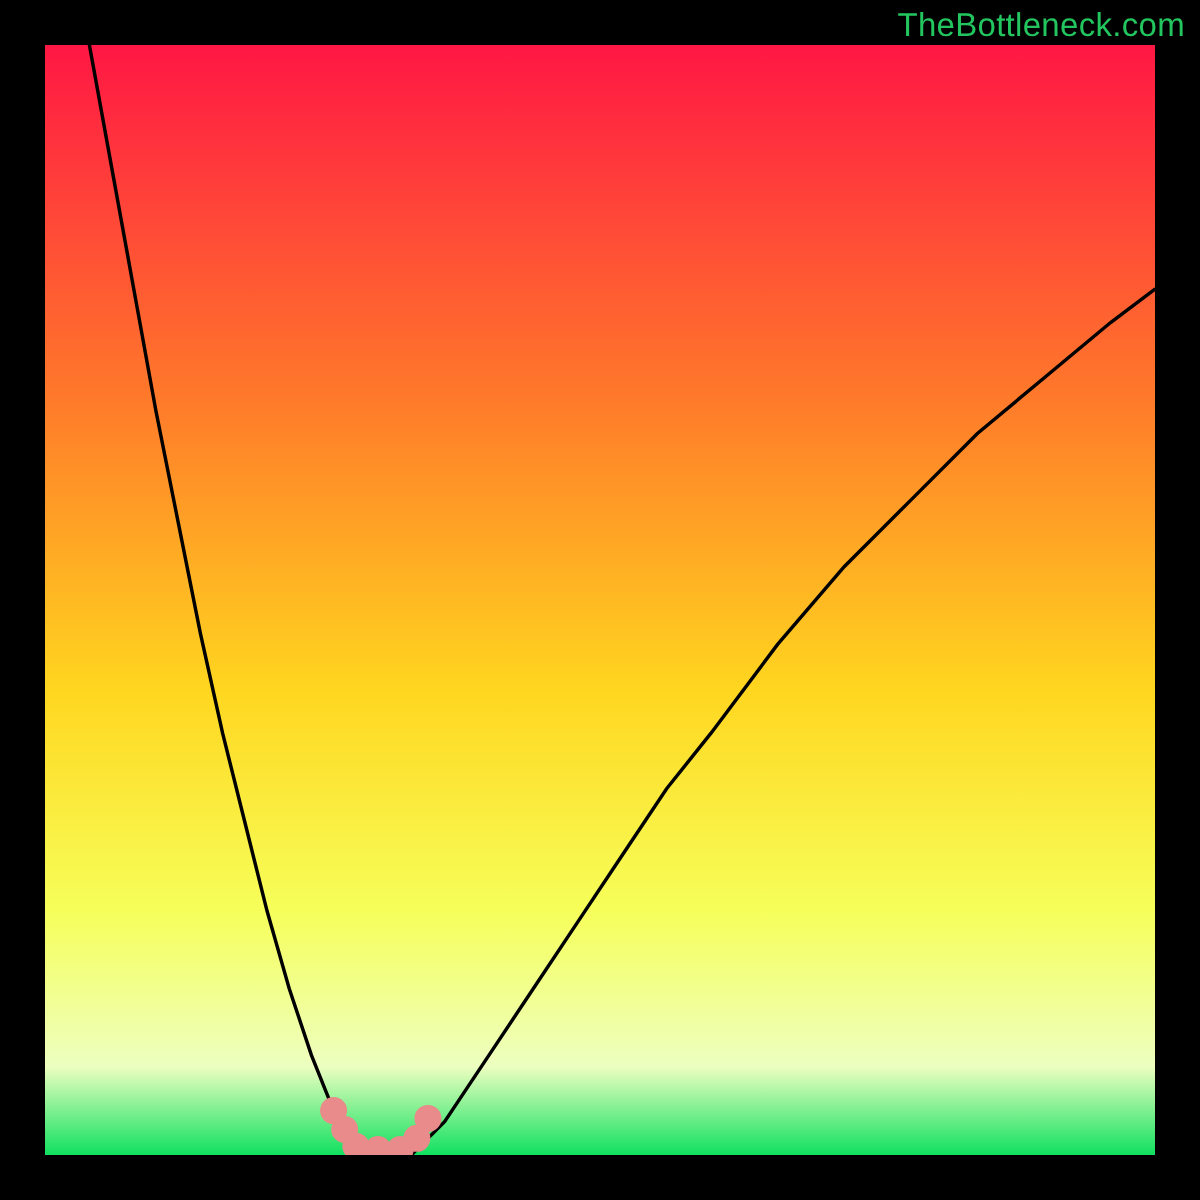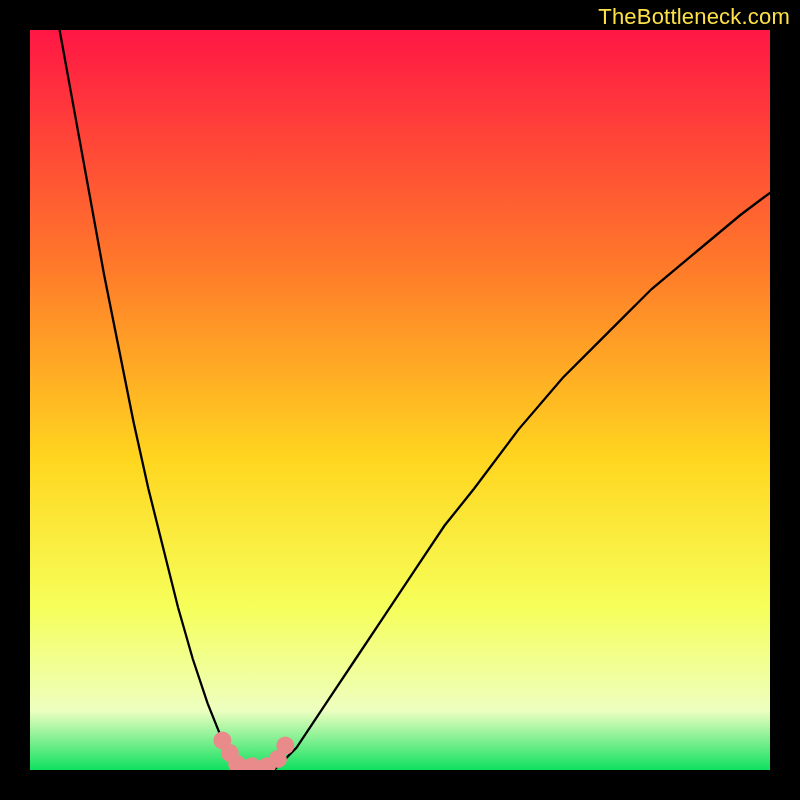--- a/index.html
+++ b/index.html
@@ -26,21 +26,21 @@
     overflow: hidden;
   }
   .gradient-bg {
     position: absolute;
     inset: 0;
   }
   .watermark {
     position: absolute;
     top: 4px;
     right: 10px;
-    color: #fde047;
+    color: #22c55e;
     font-size: 22px;
     font-weight: 500;
     letter-spacing: 0.2px;
   }
   svg {
     position: absolute;
     inset: 0;
   }
 </style>
 </head>

